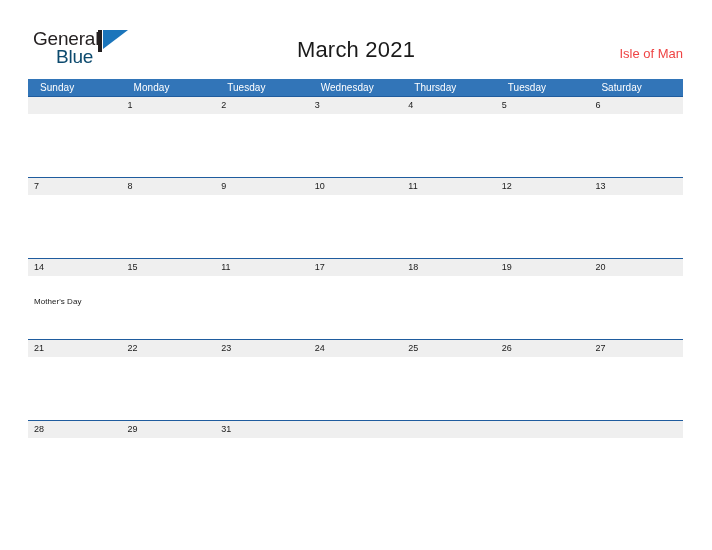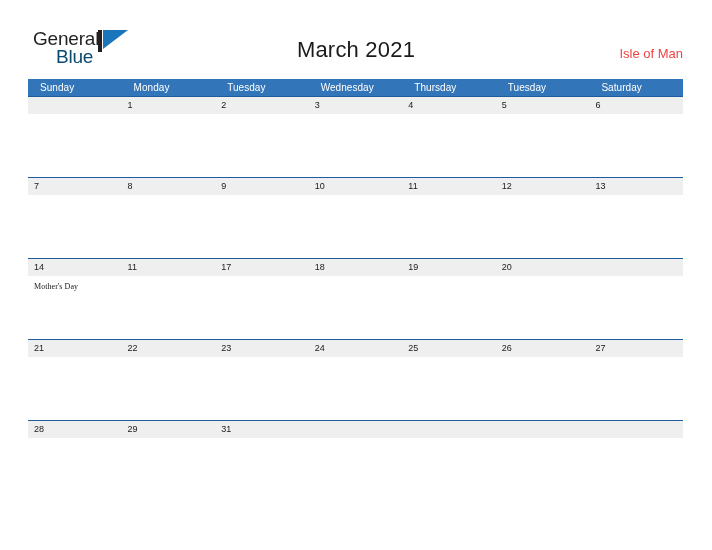--- a/index.html
+++ b/index.html
@@ -156,22 +156,21 @@
     display: block;
     height: 17px;
     line-height: 17px;
     font-size: 9px;
     color: #1a1a1a;
     letter-spacing: 0.05px;
   }
   .day-events {
     position: relative;
     display: block;
-    padding-top: 6px;
-    font-family: Liberation Serif, serif;
+    padding-top: 21px;
   }
   .day-event {
     display: block;
     font-size: 8px;
     line-height: 10px;
     color: #1a1a1a;
     letter-spacing: 0.05px;
     white-space: nowrap;
   }
 </style>
@@ -282,20 +281,24 @@
     <div class="week-row">
       <div class="num-band"></div>
       <div class="day-cells">
         <div class="day-cell">
           <span class="day-num">14</span>
           <span class="day-events">
             <span class="day-event">Mother's Day</span>
           </span>
         </div>
         <div class="day-cell">
+          <span class="day-num">15</span>
+          <span class="day-events"></span>
+        </div>
+        <div class="day-cell">
           <span class="day-num">11</span>
           <span class="day-events"></span>
         </div>
         <div class="day-cell">
           <span class="day-num">17</span>
           <span class="day-events"></span>
         </div>
         <div class="day-cell">
           <span class="day-num">18</span>
           <span class="day-events"></span>

